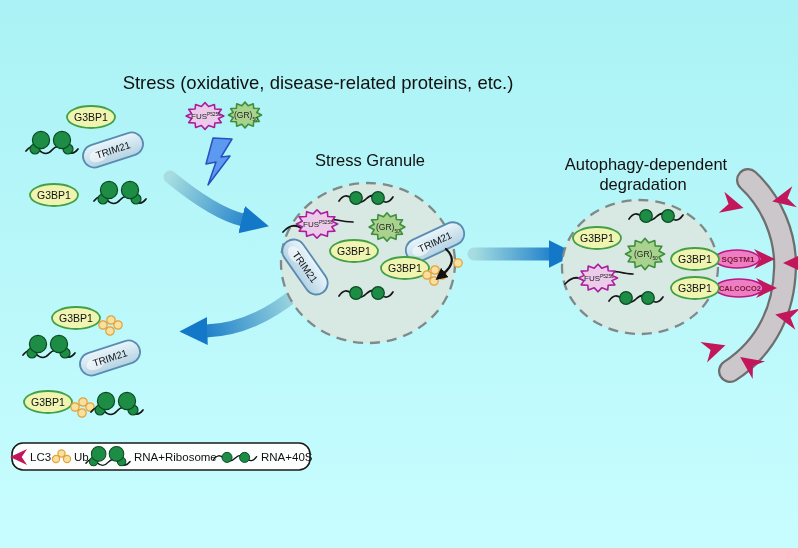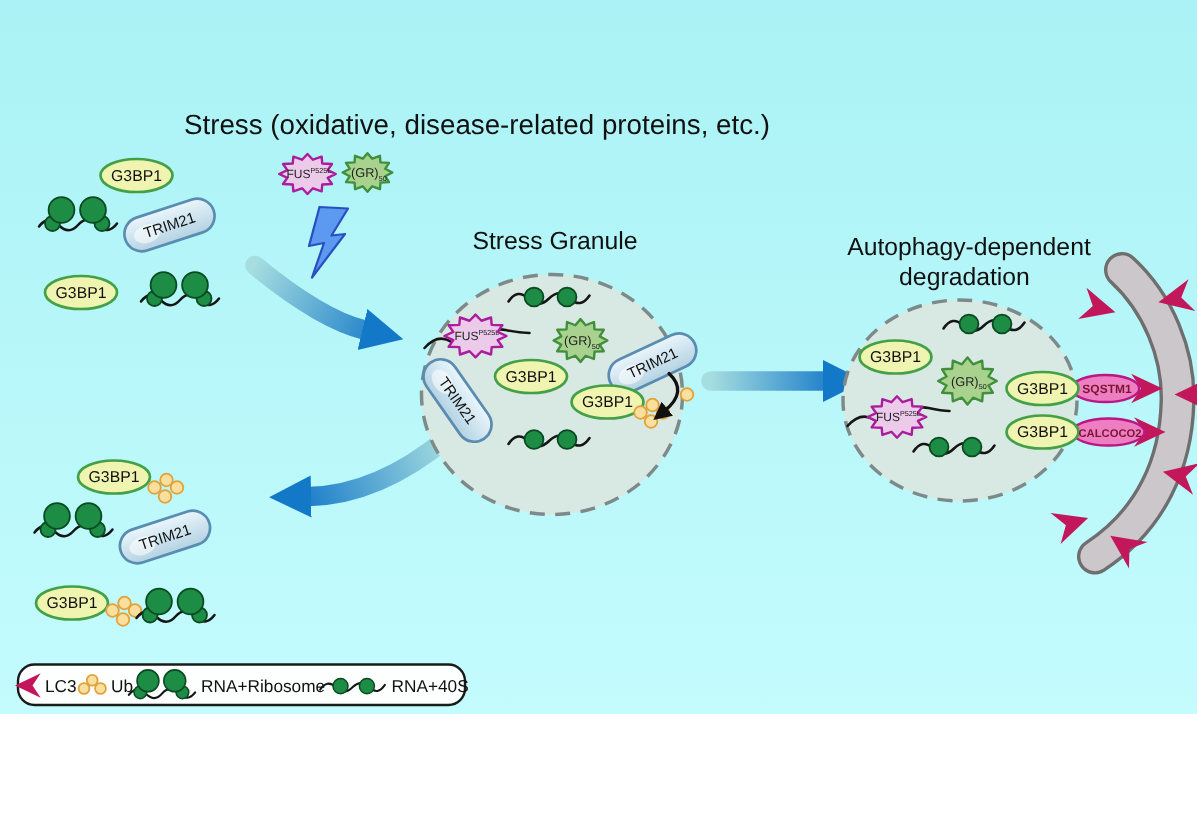--- a/index.html
+++ b/index.html
@@ -1,16 +1,16 @@
 <!DOCTYPE html>
 <html style="--bg-top: #aaf2f5; --bg-bottom: #c8fdff; --text-color: #111111; --g3bp1-fill: #eff4b0; --g3bp1-stroke: #43a046; --trim21-fill-top: #e9f5fb; --trim21-fill-bottom: #b5d3e3; --trim21-stroke: #5a8cb2; --fus-fill: #eccaea; --fus-stroke: #aa1d9c; --gr-fill: #a9d28f; --gr-stroke: #3f8f3c; --granule-fill: #d8e8e2; --granule-stroke: #7e8a89; --ribosome-green: #1d8c44; --ribosome-stroke: #0a4a22; --rna-color: #151515; --ub-fill: #fbdf9d; --ub-stroke: #e0a33c; --lc3-color: #c2185b; --cargo-fill: #ee7ec2; --cargo-stroke: #ba1686; --cargo-text: #7c1533; --membrane-fill: #cbc7cb; --membrane-stroke: #6e6e6e; --arrow-light: #a5dde0; --arrow-dark: #1478c8; --lightning-fill: #5b9af0; --lightning-stroke: #2a50c0; --legend-border: #1a1a1a;"><head>
 <meta charset="utf-8">
 <style>
   html,body{margin:0;padding:0;background:#fff;}
-  #canvas{width:798px;height:476px;position:relative;overflow:hidden;}
+  #canvas{width:798px;height:548px;position:relative;overflow:hidden;}
   svg{display:block;}
   text{font-family:"Liberation Sans", sans-serif;}
   .title{font-size:18.5px;fill:var(--text-color);text-anchor:middle;}
   .section-lbl{font-size:16.5px;fill:var(--text-color);text-anchor:middle;}
   .mol-lbl{font-size:10.5px;fill:var(--text-color);text-anchor:middle;}
   .trim-lbl{font-size:10px;}
   .fus-text{font-size:8px;fill:#1d1d1d;}
   .gr-text{font-size:8.5px;fill:#1d1d1d;}
   .supsub{font-size:4.8px;}
   .cargo-lbl{font-size:8px;font-weight:bold;fill:var(--cargo-text);text-anchor:middle;}

